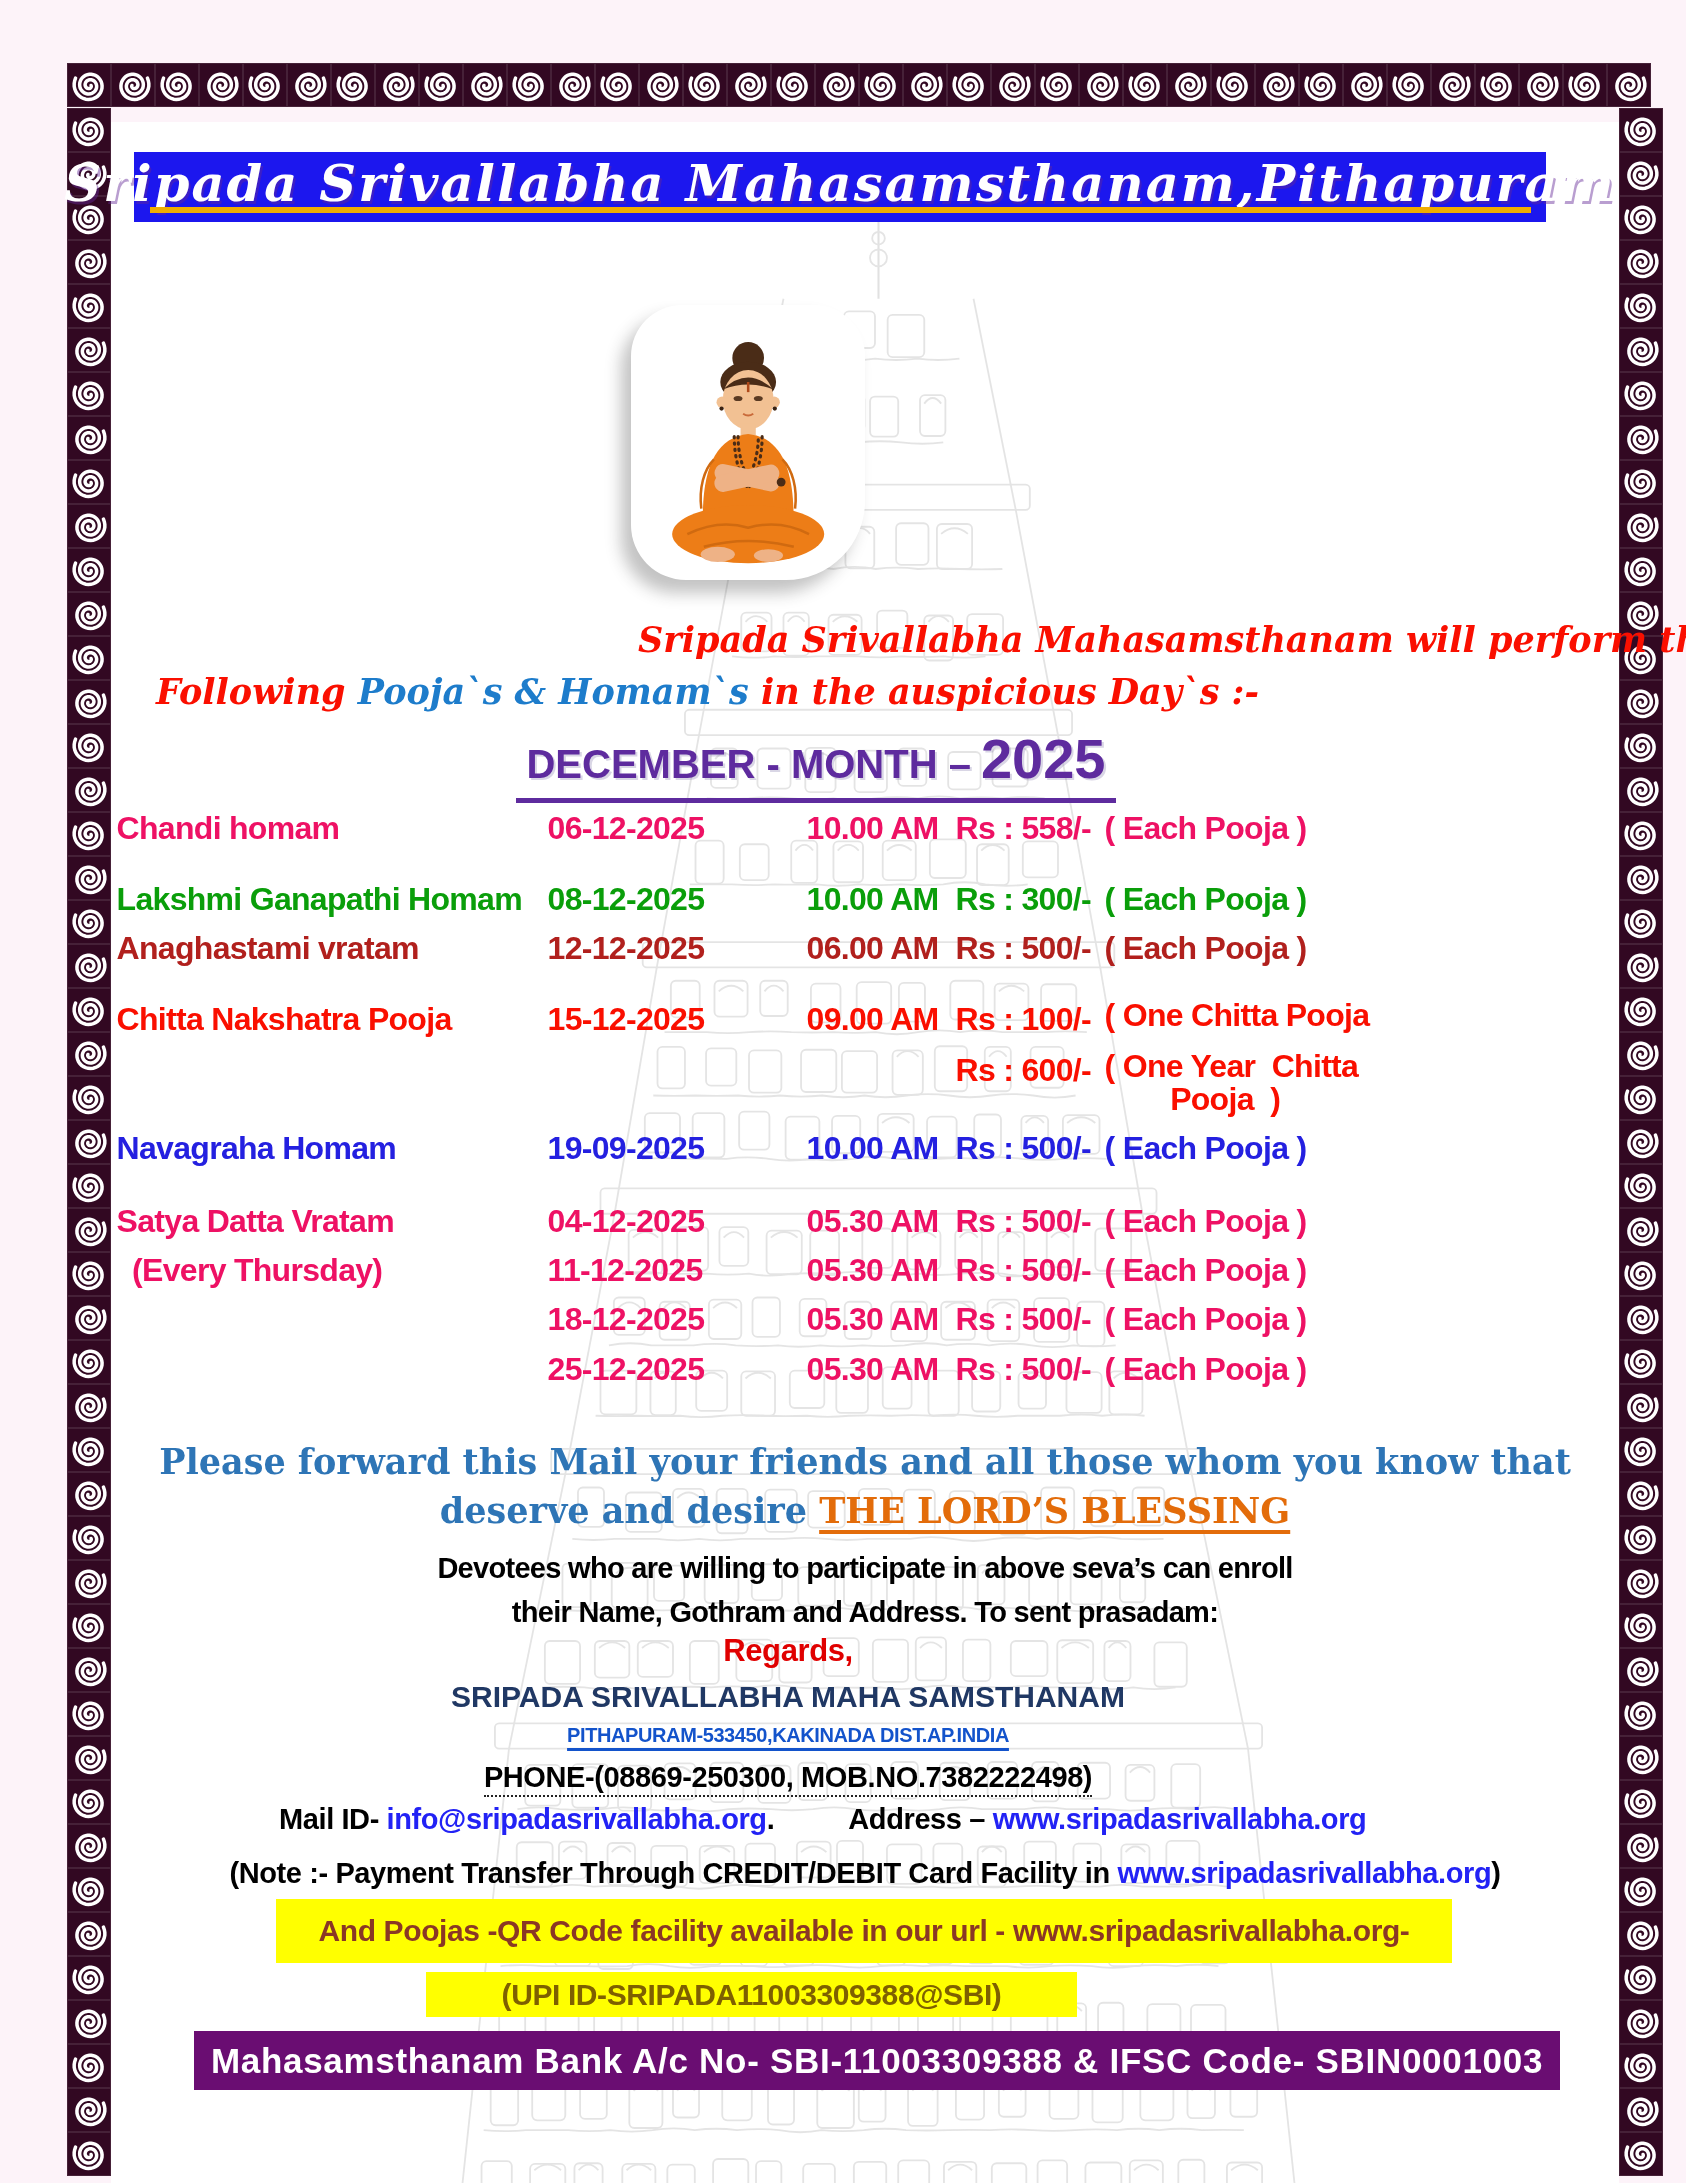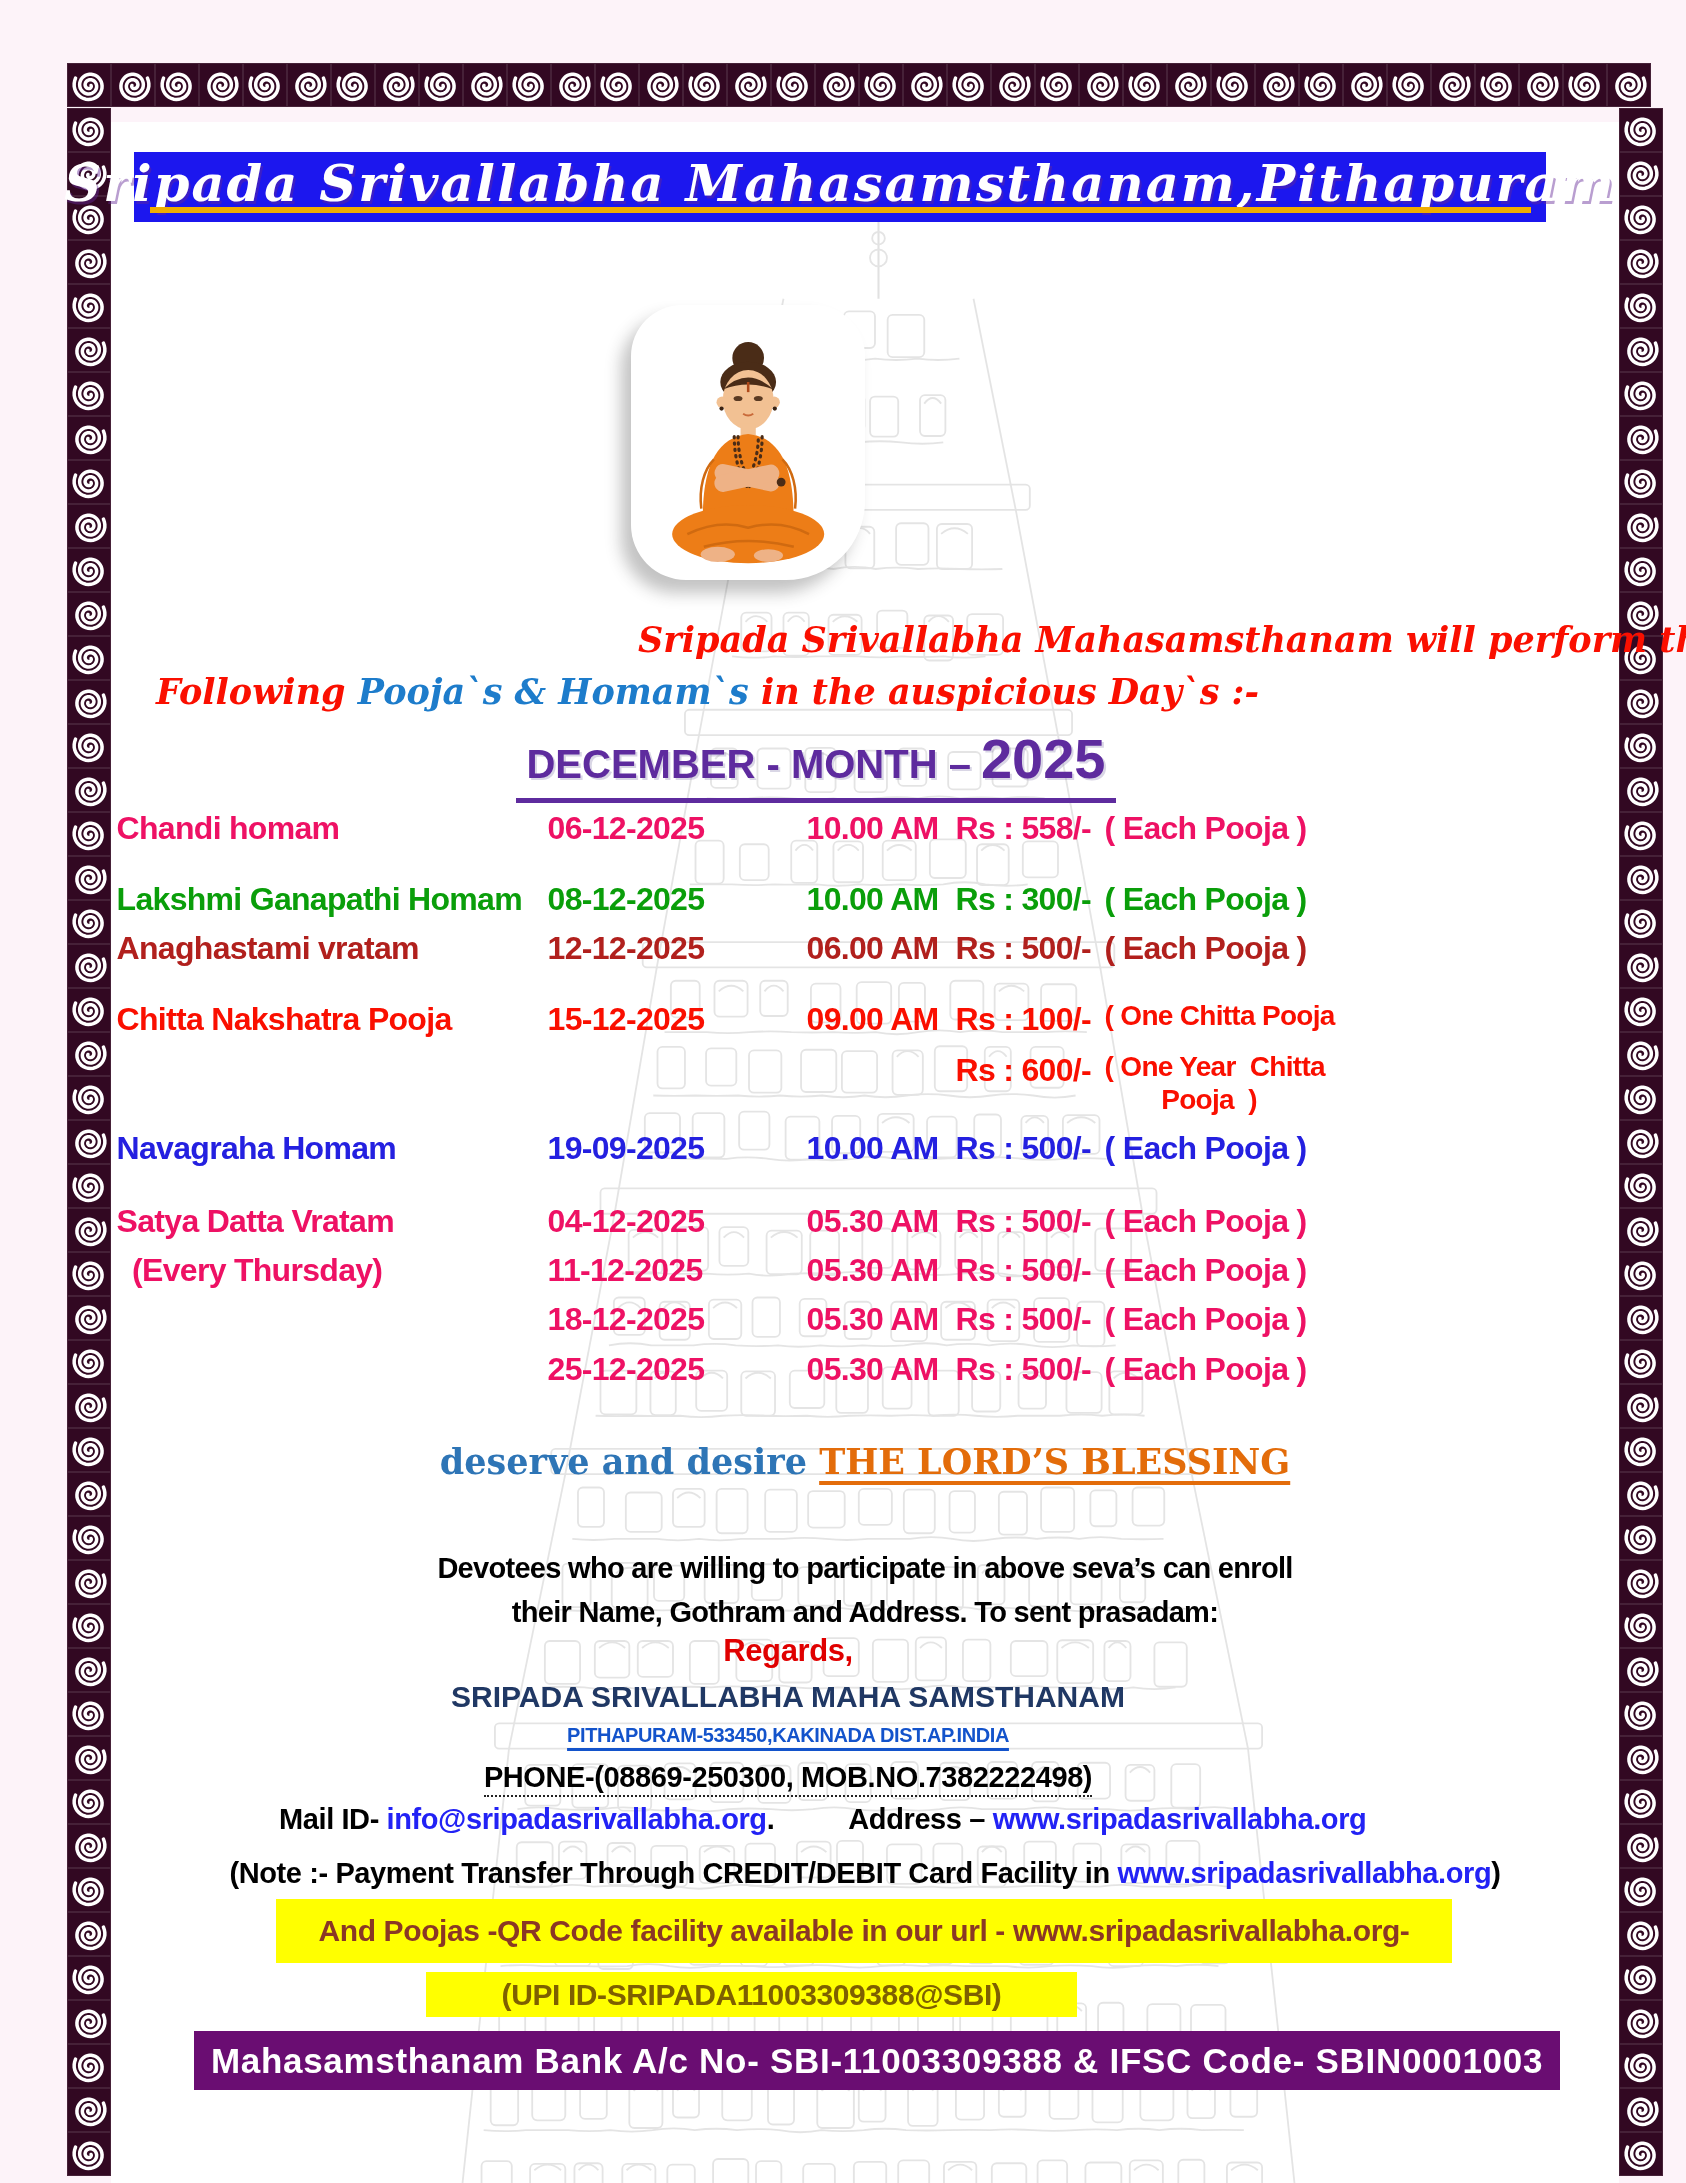--- a/index.html
+++ b/index.html
@@ -61,21 +61,21 @@
   .srow:nth-child(3){margin-top:8.4px}
   .srow:nth-child(4){margin-top:30px}
   .srow:nth-child(5){margin-top:10px}
   .srow:nth-child(6){margin-top:11.3px}
   .srow:nth-child(7){margin-top:32px}
   .srow:nth-child(8){margin-top:8.4px}
   .srow:nth-child(9){margin-top:8.4px}
   .srow:nth-child(10){margin-top:8.4px}
   .srow.indent .c-name{padding-left:15.5px;}
   .cell{white-space:nowrap;}
-  .cell.small{font-size:28px;line-height:33px;white-space:pre-wrap;}
+  .cell.small{font-size:32px;line-height:33px;white-space:pre-wrap;}
 
   .forward{position:absolute;left:0;top:1315px;width:1508px;text-align:center;
     font-family:"DejaVu Serif",serif;font-weight:bold;font-size:35px;line-height:49px;
     color:var(--forward-blue,#2e75b6);}
   .blessing{color:var(--blessing-orange,#e36c0a);text-decoration:underline;
     text-decoration-thickness:3.5px;text-underline-offset:7px;}
 
   .enroll{position:absolute;left:0;top:1424px;width:1508px;text-align:center;
     font-weight:bold;font-size:29px;line-height:44px;color:#000;letter-spacing:-0.7px;}
 
@@ -1259,20 +1259,21 @@
         <div class="srow" style="color: rgb(238, 17, 100);">
           <div class="cell c-name"></div>
           <div class="cell c-date">25-12-2025</div>
           <div class="cell c-time">05.30 AM</div>
           <div class="cell c-price">Rs : 500/-</div>
           <div class="cell c-note">( Each Pooja )</div>
         </div>
       </div>
 
     <div class="forward">
+      <div>Please forward this Mail your friends and all those whom you know that</div>
       <div>
         <span>deserve and desire </span><span class="blessing">THE LORD’S BLESSING</span>
       </div>
     </div>
 
     <div class="enroll">
       <div>Devotees who are willing to participate in above seva’s can enroll</div>
       <div>their Name, Gothram and Address. To sent prasadam:</div>
     </div>
 

